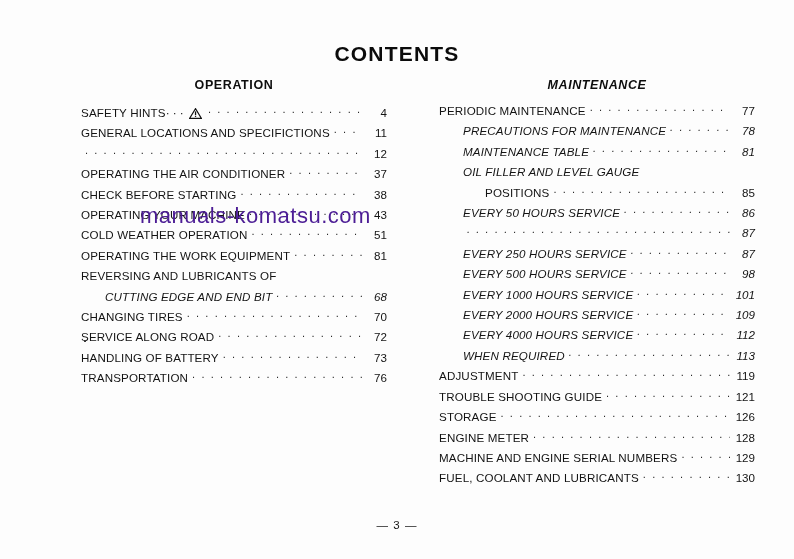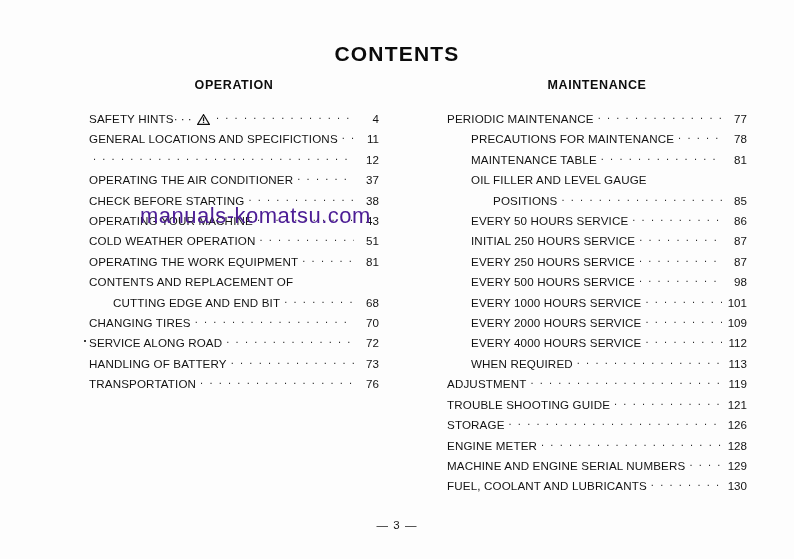--- a/index.html
+++ b/index.html
@@ -47,25 +47,25 @@
   .col-right { left: 432px; width: 330px; }
 
   .col-heading {
     text-align: center;
     font-size: 12.5px;
     font-weight: bold;
     letter-spacing: 0.6px;
     margin-bottom: 9px;
     color: #0d0d0d;
   }
-  .col-heading.right { margin-bottom: 5px; }
+  .col-heading.right { margin-bottom: 5px; font-style: italic; }
 
   ul.toc {
     list-style: none;
-    margin: 15px;
+    margin: 7px;
     padding: 0;
   }
   li.toc-row {
     display: flex;
     align-items: flex-end;
     font-size: 11.6px;
     line-height: 17.4px;
     white-space: nowrap;
     color: #131313;
   }
@@ -80,21 +80,21 @@
     margin: 0 3px 3px 4px;
     letter-spacing: 1.6px;
     font-size: 11px;
     color: #2a2a2a;
   }
   li.toc-row .page-num {
     flex: 0 0 auto;
     text-align: right;
     min-width: 22px;
   }
-  li.toc-row.indent1 { padding-left: 24px; }
+  li.toc-row.indent1 { padding-left: 24px; font-style: italic; }
   li.toc-row.indent2 { padding-left: 46px; }
   li.toc-row.noleader .leader { visibility: hidden; }
 
   .warn-icon {
     display: inline-block;
     vertical-align: -2px;
     margin: 0 2px 0 2px;
     width: 13px;
     height: 11px;
     position: relative;
@@ -180,21 +180,21 @@
             <span class="label">COLD WEATHER OPERATION</span>
             <span class="leader">. . . . . . . . . . . . . . . . . . . . . . . . . . . . . . . . . . . . . . . . . . . . . . . . . . . . . . . . . . . .</span>
             <span class="page-num">51</span>
           </li>
           <li class="toc-row">
             <span class="label">OPERATING THE WORK EQUIPMENT</span>
             <span class="leader">. . . . . . . . . . . . . . . . . . . . . . . . . . . . . . . . . . . . . . . . . . . . . . . . . . . . . . . . . . . .</span>
             <span class="page-num">81</span>
           </li>
           <li class="toc-row noleader">
-            <span class="label">CONTENTS AND REPLACEMENT OF</span>
+            <span class="label">REVERSING AND LUBRICANTS OF</span>
             <span class="leader">. . . . . . . . . . . . . . . . . . . . . . . . . . . . . . . . . . . . . . . . . . . . . . . . . . . . . . . . . . . .</span>
             <span class="page-num"></span>
           </li>
           <li class="toc-row indent1">
             <span class="label">CUTTING EDGE AND END BIT</span>
             <span class="leader">. . . . . . . . . . . . . . . . . . . . . . . . . . . . . . . . . . . . . . . . . . . . . . . . . . . . . . . . . . . .</span>
             <span class="page-num">68</span>
           </li>
           <li class="toc-row">
             <span class="label">CHANGING TIRES</span>
@@ -246,21 +246,20 @@
             <span class="label">POSITIONS</span>
             <span class="leader">. . . . . . . . . . . . . . . . . . . . . . . . . . . . . . . . . . . . . . . . . . . . . . . . . . . . . . . . . . . .</span>
             <span class="page-num">85</span>
           </li>
           <li class="toc-row indent1">
             <span class="label">EVERY 50 HOURS SERVICE</span>
             <span class="leader">. . . . . . . . . . . . . . . . . . . . . . . . . . . . . . . . . . . . . . . . . . . . . . . . . . . . . . . . . . . .</span>
             <span class="page-num">86</span>
           </li>
           <li class="toc-row indent1">
-            <span class="label">INITIAL 250 HOURS SERVICE</span>
             <span class="leader">. . . . . . . . . . . . . . . . . . . . . . . . . . . . . . . . . . . . . . . . . . . . . . . . . . . . . . . . . . . .</span>
             <span class="page-num">87</span>
           </li>
           <li class="toc-row indent1">
             <span class="label">EVERY 250 HOURS SERVICE</span>
             <span class="leader">. . . . . . . . . . . . . . . . . . . . . . . . . . . . . . . . . . . . . . . . . . . . . . . . . . . . . . . . . . . .</span>
             <span class="page-num">87</span>
           </li>
           <li class="toc-row indent1">
             <span class="label">EVERY 500 HOURS SERVICE</span>

